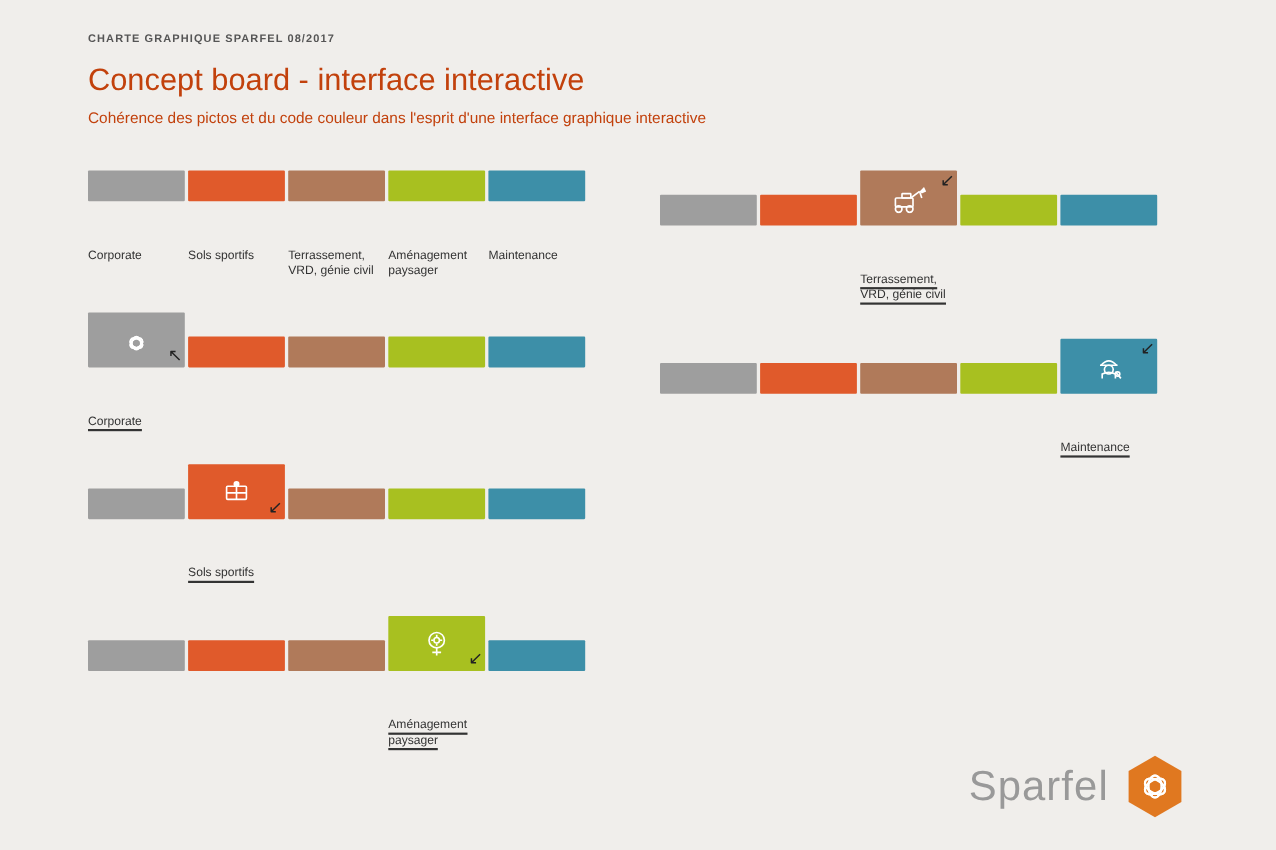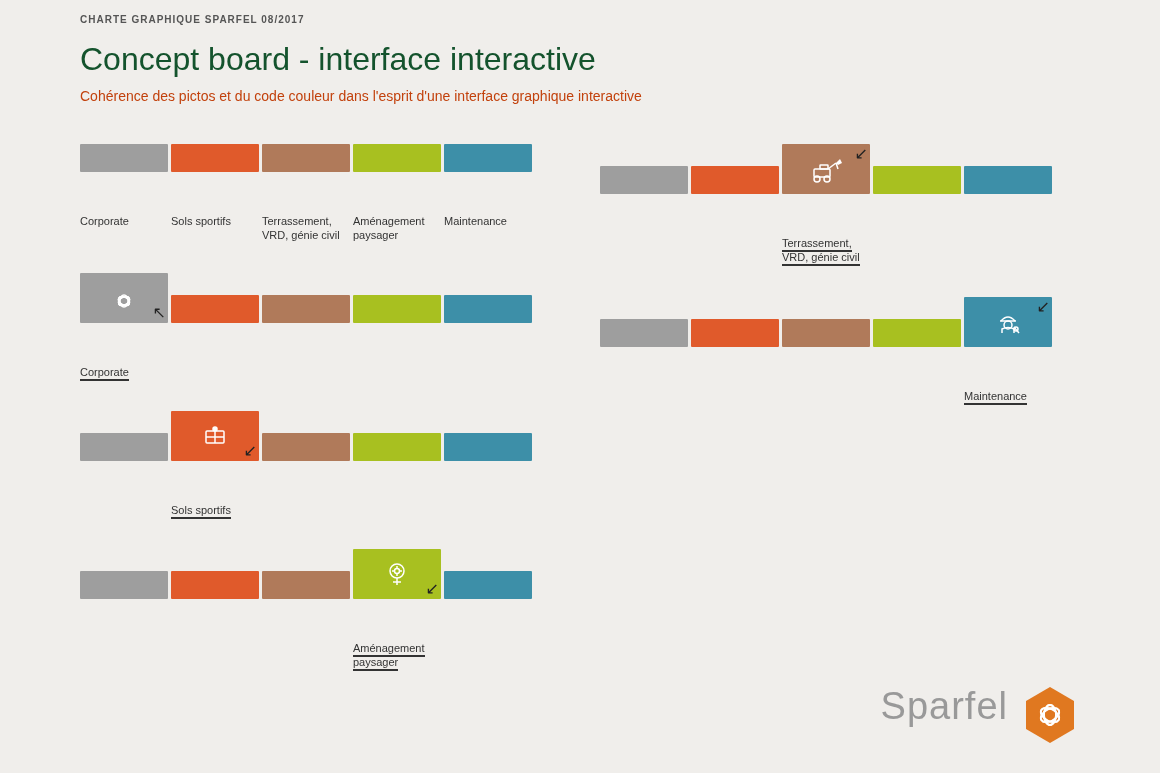--- a/index.html
+++ b/index.html
@@ -6,36 +6,36 @@
     body {
       background: #f0eeeb;
       font-family: 'Arial', sans-serif;
       width: 1160px;
       min-height: 773px;
       position: relative;
       overflow: hidden;
     }
 
     .page {
-      padding: 14px 80px;
+      padding: 30px 80px;
     }
 
     .top-label {
       font-size: 10px;
       font-weight: bold;
       color: #555;
       letter-spacing: 1px;
       text-transform: uppercase;
       margin-bottom: 16px;
     }
 
     .main-title {
-      font-size: 32px;
+      font-size: 28px;
       font-weight: 300;
-      color: #14532d;
+      color: #c2410c;
       margin-bottom: 10px;
     }
 
     .subtitle {
       font-size: 14px;
       color: #c2410c;
       margin-bottom: 40px;
     }
 
     .bar {
@@ -59,20 +59,21 @@
     .w2 { width: 88px; }
     .w3 { width: 88px; }
     .w4 { width: 88px; }
     .w5 { width: 88px; }
 
     .logo-area {
       position: absolute;
       bottom: 28px;
       right: 80px;
       display: flex;
+      align-items: center;
       gap: 12px;
     }
 
     .logo-text {
       font-size: 38px;
       font-weight: 300;
       color: #999;
       letter-spacing: 1px;
     }
 

